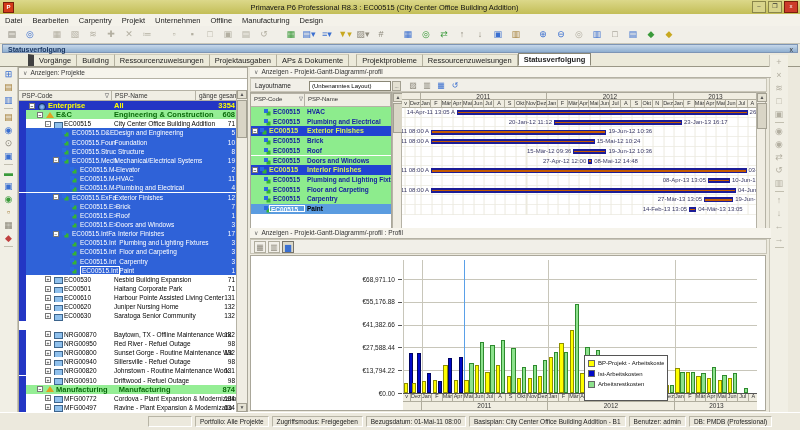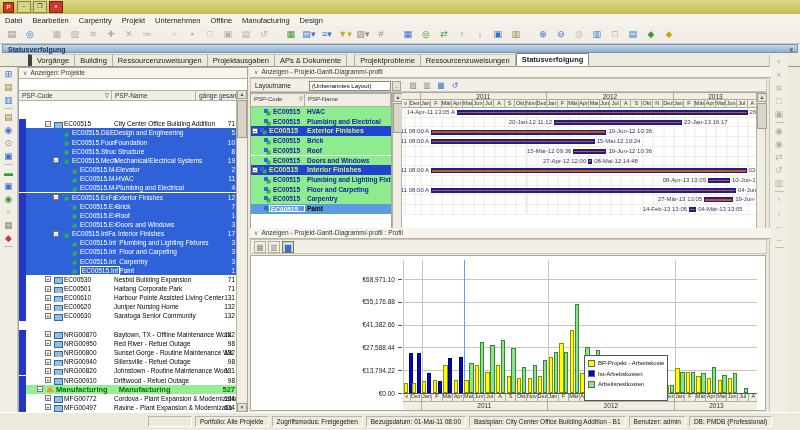--- a/index.html
+++ b/index.html
@@ -31,21 +31,21 @@
   
   #winbar{position:absolute;left:2px;top:44px;width:796px;height:9px;
     background:linear-gradient(#c6d7ea,#8fafd0);border:1px solid #7d95b5;
     font-size:7px;font-weight:bold;color:#17335f;line-height:9px;padding-left:5px;box-sizing:border-box}
   #winbar-close{position:absolute;right:4px;top:0;font-size:7px;color:#333;font-weight:normal}
   
   #tabstrip{position:absolute;left:0;top:55px;width:800px;height:12px;background:#eceada;
     border-bottom:1px solid #9a9786;display:flex;align-items:flex-end;padding-left:28px;box-sizing:border-box}
   .tab{font-size:7.5px;line-height:11px;padding:0 5px;border-right:1px solid #b3b09e;
     border-top:1px solid #cfccba;color:#222;white-space:nowrap;background:#eceada}
-  .tab.first{border-left:4px solid #404040}
+  .tab.first{border-left:6px solid #404040}
   .tab.gap{margin-left:7px;border-left:1px solid #b3b09e}
   .tab.active{background:#fff;font-weight:bold;border:1px solid #8a8776;border-bottom:1px solid #fff}
   
   #lstrip{position:absolute;left:0;top:67px;width:17px;height:345px;background:#f1efe5;
     border-right:1px solid #c9c6b8}
   #rstrip{position:absolute;left:769px;top:55px;width:18px;height:357px;background:#f1efe5;
     border-left:1px solid #c9c6b8}
   .vs-icon{width:13px;height:12px;margin:1px auto;font-size:9px;line-height:12px;text-align:center}
   .vs-sep{width:9px;height:1px;margin:2px auto;background:#c2bfb0}
   
@@ -154,20 +154,21 @@
   .st-cell{height:11px;border:1px solid #b8b5a6;border-right-color:#fff;border-bottom-color:#fff;
     font-size:6.5px;line-height:10px;color:#222;padding:0 4px;margin-right:3px;white-space:nowrap;
     overflow:hidden;box-sizing:border-box}
   .st-cell.empty{width:44px}
 </style>
 </head>
 <body>
 
 <div id="titlebar">
   <div id="app-icon">P</div>
+  <div id="title-text">Primavera P6 Professional R8.3 : EC00515 (City Center Office Building Addition)</div>
   <div class="winbtn">–</div>
   <div class="winbtn">❐</div>
   <div class="winbtn close">x</div>
 </div>
 
 <div id="menubar">
     <div class="menu-item">Datei</div>
     <div class="menu-item">Bearbeiten</div>
     <div class="menu-item">Carpentry</div>
     <div class="menu-item">Projekt</div>
@@ -274,20 +275,36 @@
   </div>
 
 <div id="lpanel">
   <div class="phdr"><span class="chev">∨</span><span>Anzeigen: Projekte</span></div>
   <div id="lp-colhdr">
       <div class="colcell" style="width: 93px;">PSP-Code<span style="float: right; color: rgb(136, 136, 136); margin-right: 2px;"> ∇</span></div>
       <div class="colcell" style="width: 84px;">PSP-Name</div>
       <div class="colcell" style="width: 41px;">gänge gesamt</div>
     </div>
   <div id="tree">
+      <div class="trow enterprise" style="top: 0px;">
+        <div class="tgut"></div>
+        <div class="xbox" style="left: 10px;">−</div>
+        <div class="ti ti-globe" style="left: 19px;"></div>
+        <div class="tcode" style="left: 29px;">Enterprise</div>
+        <div class="tname" style="left: 95px;">All</div>
+        <div class="tcount">3354</div>
+      </div>
+      <div class="trow group" style="top: 9.15px;">
+        <div class="tgut"></div>
+        <div class="xbox" style="left: 18px;">−</div>
+        <div class="ti ti-group" style="left: 27px;"></div>
+        <div class="tcode" style="left: 37px;">E&amp;C</div>
+        <div class="tname" style="left: 95px;">Engineering &amp; Construction</div>
+        <div class="tcount">608</div>
+      </div>
       <div class="trow project" style="top: 18.3px;">
         <div class="tgut"></div>
         <div class="xbox" style="left: 26px;">−</div>
         <div class="ti ti-folder" style="left: 35px;"></div>
         <div class="tcode" style="left: 45px;">EC00515</div>
         <div class="tname" style="left: 95px;">City Center Office Building Addition</div>
         <div class="tcount">71</div>
       </div>
       <div class="trow sel" style="top: 27.45px;">
         <div class="tgut"></div>
@@ -491,21 +508,21 @@
         <div class="tcode" style="left: 45px;">NRG00910</div>
         <div class="tname" style="left: 95px;">Driftwood - Refuel Outage</div>
         <div class="tcount">98</div>
       </div>
       <div class="trow group" style="top: 283.65px;">
         <div class="tgut"></div>
         <div class="xbox" style="left: 18px;">−</div>
         <div class="ti ti-group" style="left: 27px;"></div>
         <div class="tcode" style="left: 37px;">Manufacturing</div>
         <div class="tname" style="left: 99.8px;">Manufacturing</div>
-        <div class="tcount">527</div>
+        <div class="tcount">874</div>
       </div>
       <div class="trow project" style="top: 292.8px;">
         <div class="tgut"></div>
         <div class="xbox" style="left: 26px;">+</div>
         <div class="ti ti-folder" style="left: 35px;"></div>
         <div class="tcode" style="left: 45px;">MFG00772</div>
         <div class="tname" style="left: 95px;">Cordova - Plant Expansion &amp; Modernizatio</div>
         <div class="tcount">134</div>
       </div>
       <div class="trow project" style="top: 301.95px;">

